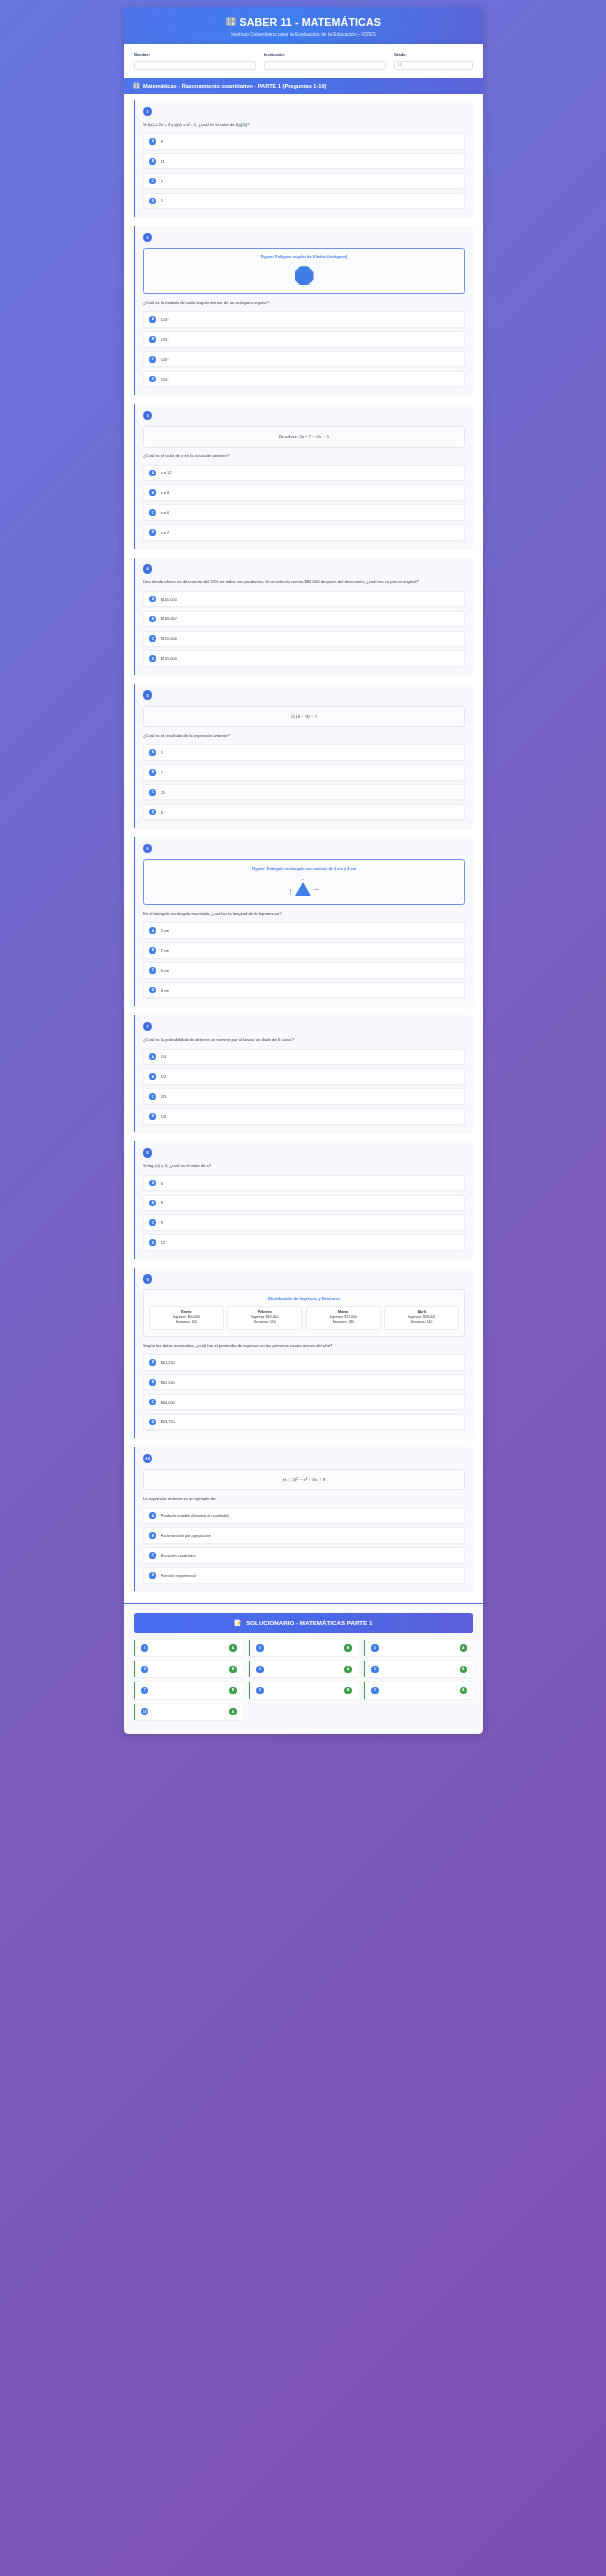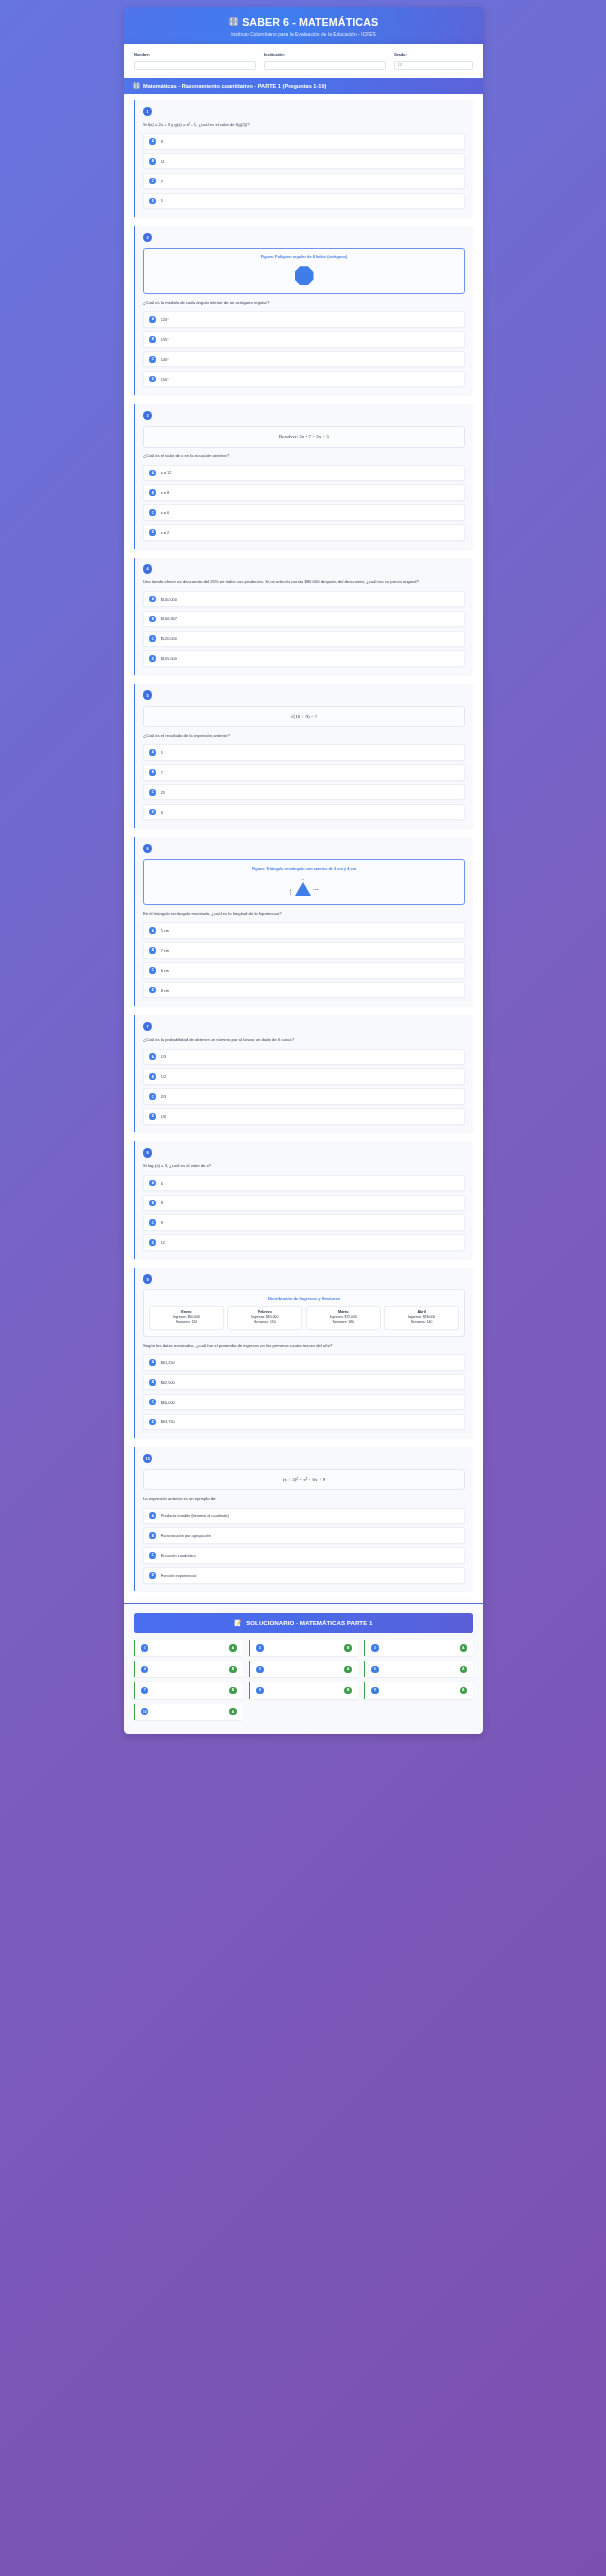--- a/index.html
+++ b/index.html
@@ -317,21 +317,21 @@
 <div class="page">
 
   <div class="exam-header">
     <div class="exam-title">
       <span class="num-icon">
           <span>1</span>
           <span>2</span>
           <span>3</span>
           <span>4</span>
         </span>
-      <span>SABER 6 - MATEMÁTICAS</span>
+      <span>SABER 11 - MATEMÁTICAS</span>
     </div>
     <div class="exam-subtitle">Instituto Colombiano para la Evaluación de la Educación - ICFES</div>
   </div>
 
   <div class="sheet">
 
     <div class="student-fields">
       <div class="field">
         <span class="field-label">Nombre:</span>
         <input class="field-input" type="text" value="" style="">

